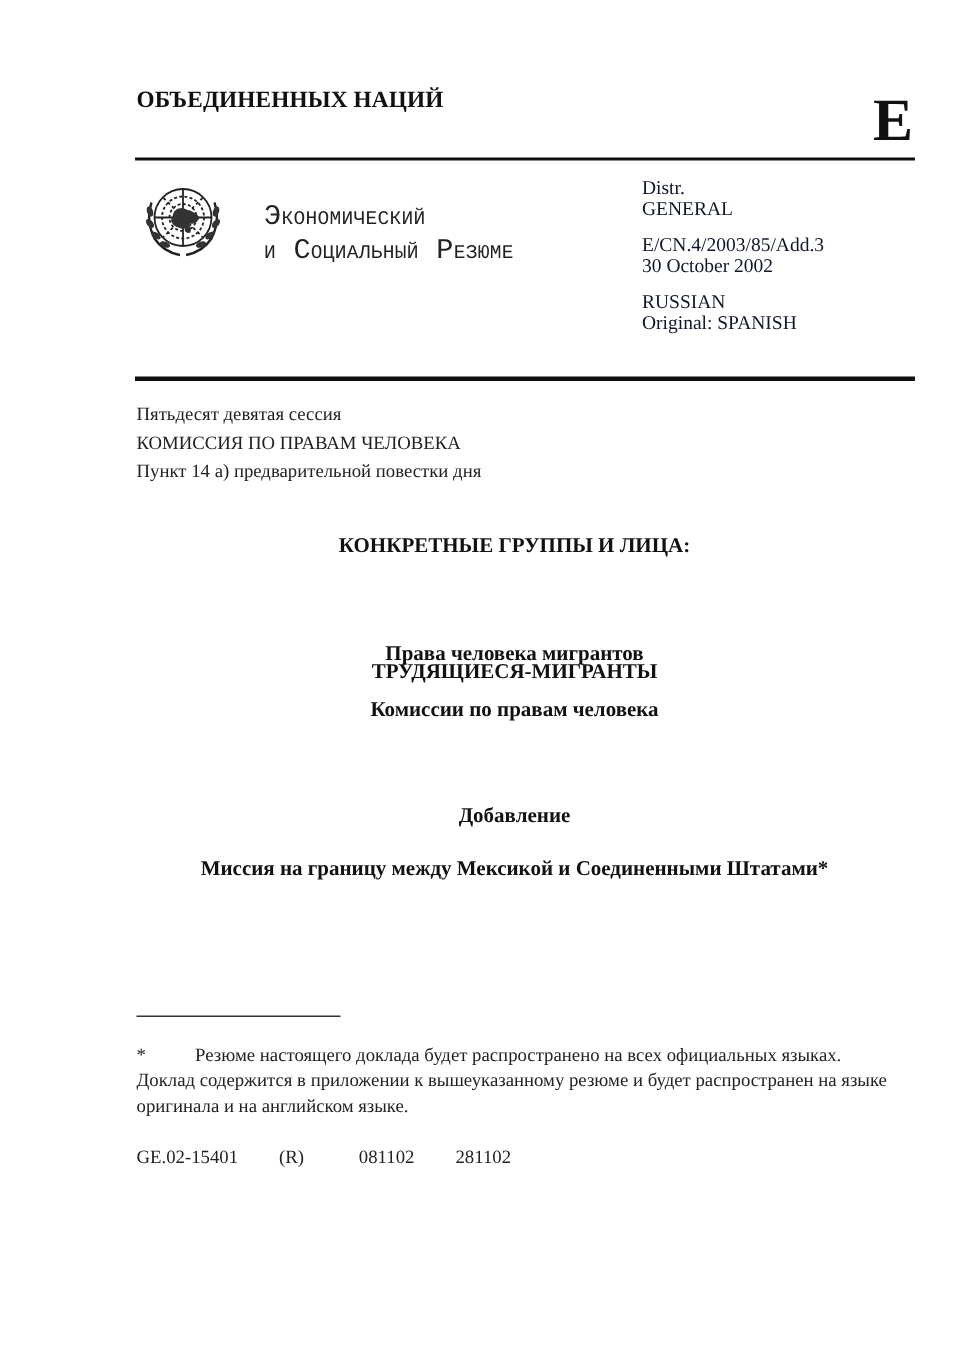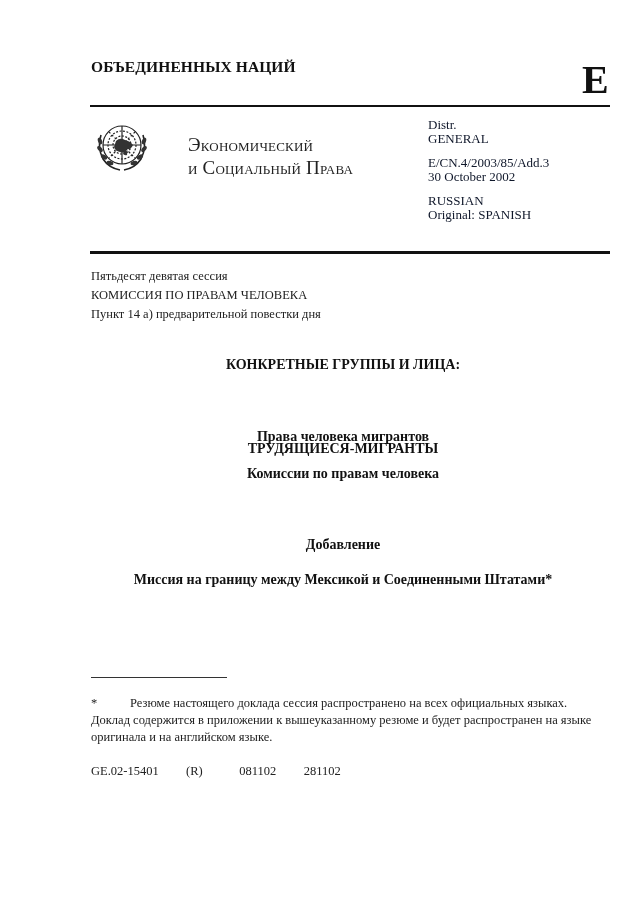--- a/index.html
+++ b/index.html
@@ -12,22 +12,22 @@
     left: 91px; top: 58px; font-weight: bold; font-size: 15.5px; line-height: 17px;
     letter-spacing: 0.1px; color: #111;
   }
   .big-e {
     left: 582px; top: 58px; font-weight: bold; font-size: 40px; line-height: 44px; color: #111;
   }
   .rule-top { left: 90px; top: 105px; width: 520px; height: 2px; background: #111; }
   .rule-mid { left: 90px; top: 251px; width: 520px; height: 3px; background: #111; }
   .emblem { left: 92px; top: 117px; width: 60px; height: 60px; }
   .council {
-    left: 188px; top: 133px; font-size: 19px; line-height: 23px; color: #222;
-    font-variant: small-caps; letter-spacing: 0.2px;
+    left: 176px; top: 133px; font-size: 19px; line-height: 23px; color: #222;
+    font-variant: small-caps; letter-spacing: 0.2px; font-family: Liberation Mono, monospace;
   }
   .meta {
     left: 428px; top: 118px; font-size: 13px; line-height: 13.5px; color: #0f172a;
   }
   .meta .gap { height: 11px; }
   .commission {
     left: 91px; top: 267px; font-size: 12.5px; line-height: 19px; color: #222;
   }
   .center-block {
     left: 91px; width: 504px; text-align: center; font-weight: bold; font-size: 14px;
@@ -80,21 +80,21 @@
       <ellipse cx="52" cy="24" rx="2" ry="3.5" transform="rotate(20 52 24)"></ellipse>
       <ellipse cx="52" cy="32" rx="2" ry="3.5" transform="rotate(40 52 32)"></ellipse>
       <ellipse cx="48" cy="40" rx="2" ry="3.5" transform="rotate(55 48 40)"></ellipse>
       <ellipse cx="42" cy="46" rx="2" ry="3.5" transform="rotate(70 42 46)"></ellipse>
     </g>
   </svg>
 </div>
 
 <div class="abs council">
   <div>Экономический</div>
-  <div>и Социальный Права</div>
+  <div>и Социальный Резюме</div>
 </div>
 
 <div class="abs meta">
   <div>Distr.</div>
   <div>GENERAL</div>
   <div class="gap"></div>
   <div>E/CN.4/2003/85/Add.3</div>
   <div>30 October 2002</div>
   <div class="gap"></div>
   <div>RUSSIAN</div>
@@ -116,17 +116,17 @@
 <div class="abs center-block" style="top:465px;">
   <div>Комиссии по правам человека</div>
 </div>
 
 <div class="abs center-block" style="top:536px;">Добавление</div>
 <div class="abs center-block" style="top:571px;">Миссия на границу между Мексикой и Соединенными Штатами*</div>
 
 <div class="abs fn-rule"></div>
 
 <div class="abs footnote">
-  <span class="star">*</span><span>Резюме настоящего доклада сессия распространено на всех официальных языках.</span>
+  <span class="star">*</span><span>Резюме настоящего доклада будет распространено на всех официальных языках.</span>
   <span>Доклад содержится в приложении к вышеуказанному резюме и будет распространен на языке оригинала и на английском языке.</span>
 </div>
 
 <div class="abs docnum" style="white-space:pre;">GE.02-15401   (R)    081102   281102</div>
 
 </body></html>

